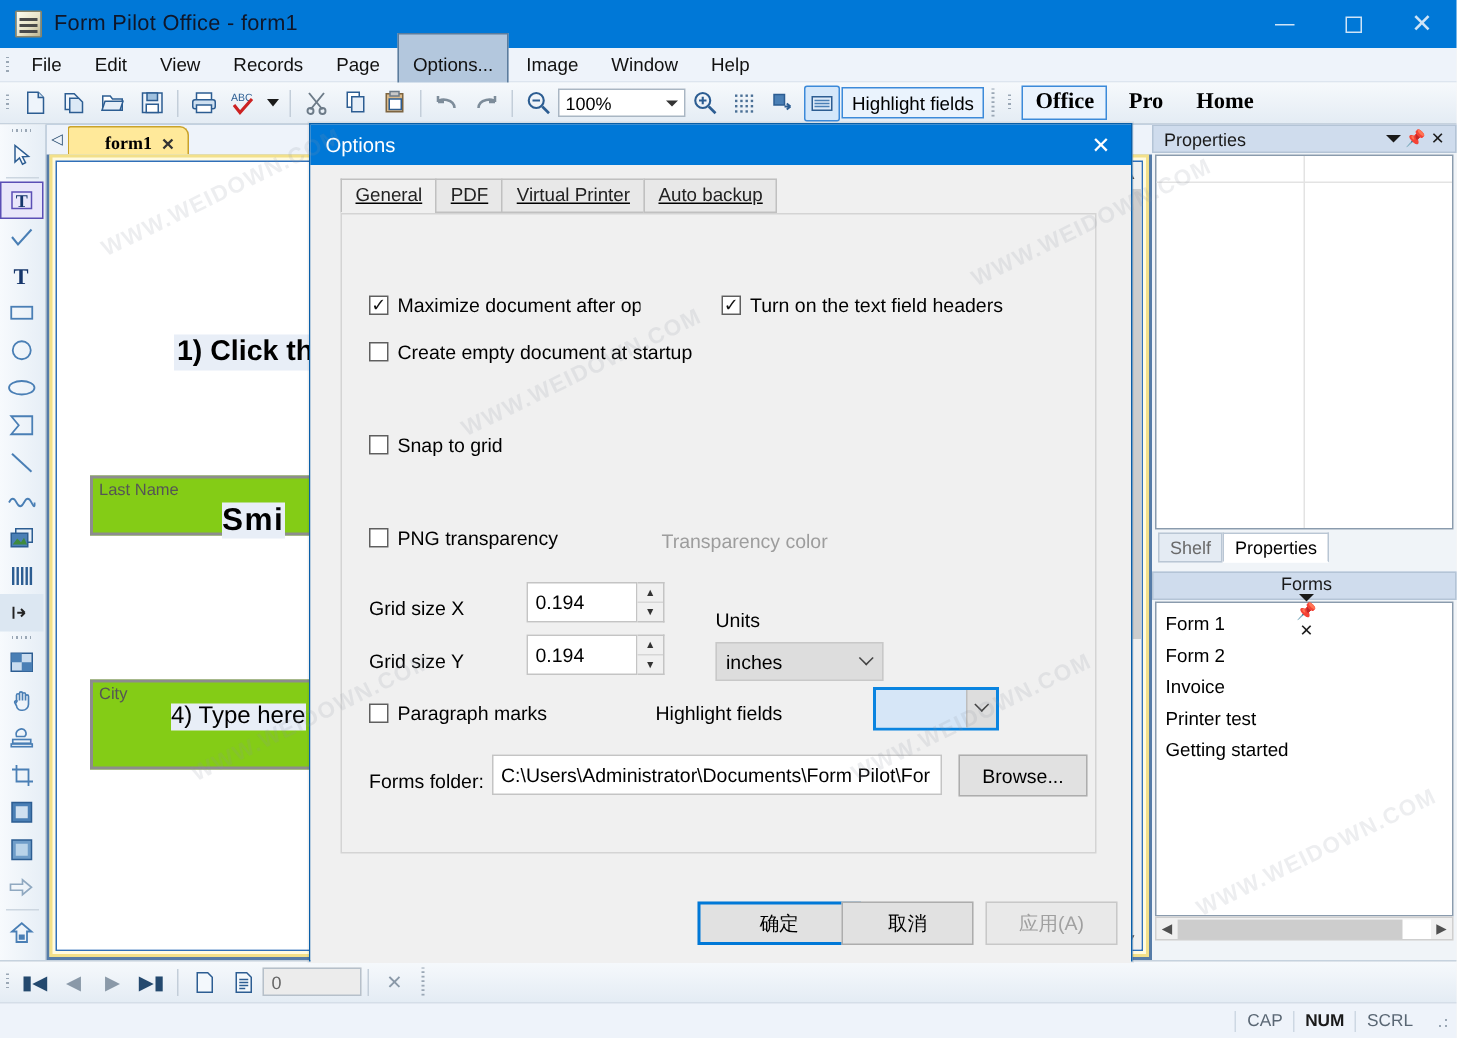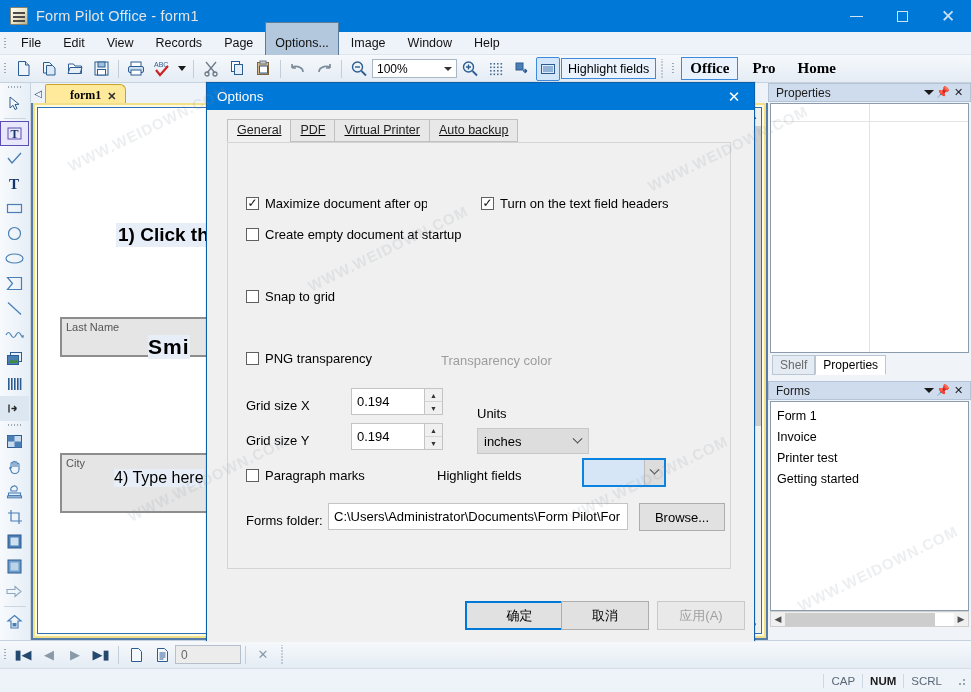--- a/index.html
+++ b/index.html
@@ -18,21 +18,21 @@
   }
   #app-icon {
     width:18px; height:18px; margin-left:10px; margin-right:8px;
     background:linear-gradient(135deg,#fdfdf0 0%,#e8e3c8 55%,#b9b190 100%);
     border:1px solid #8a8468; position:relative; border-radius:1px;
   }
   #app-icon:after{
     content:""; position:absolute; left:2px; top:4px; width:12px; height:2px;
     background:#4a4a4a; box-shadow:0 4px 0 #4a4a4a, 0 8px 0 #4a4a4a;
   }
-  #title-text { color:#e5e5e5; font-size:14.5px; letter-spacing:.2px; }
+  #title-text { color:#0f172a; font-size:14.5px; letter-spacing:.2px; }
   .winbtn {
     width:46px; height:32px; display:flex; align-items:center; justify-content:center;
     color:#dbeaf8; font-size:13px;
   }
   #winbtns{ position:absolute; right:0; top:0; display:flex; }
   .wb-min{ width:13px; height:1px; background:#cfe4f7; }
   .wb-max{ width:11px; height:11px; border:1px solid #cfe4f7; }
   .wb-close{ font-size:17px; line-height:1; color:#cfe4f7; font-family:"DejaVu Sans",sans-serif;}
 
   
@@ -114,21 +114,21 @@
   .doc-tab .x{ font-size:11px; font-weight:bold; color:#333; }
   #docframe {
     position:absolute; left:2px; top:20px; width:733px; height:535px;
     background:#fffbe0; border:2px solid #f2e08a; padding:2px;
   }
   #docinner { width:100%; height:100%; border:1px solid #2f6fb8; background:#fff; position:relative; overflow:hidden; }
   #page { position:absolute; left:0; top:0; width:calc(100% - 16px); height:100%; background:#fff;
      border-right:1px solid #d3d3d3; }
   .doc-line{ position:absolute; font-family:"Liberation Sans",sans-serif; }
   #doc-step1 { left:78px; top:115px; font-size:19px; font-weight:bold; background:#e8eef7; padding:1px 2px;}
-  .field-box{ position:absolute; border:2px solid #8d8d8d; background:#e5e5e5; }
+  .field-box{ position:absolute; border:2px solid #8d8d8d; background:#84cc16; }
   .field-hdr{ position:absolute; left:4px; top:2px; font-size:11px; color:#555; }
   #doc-smith{ position:absolute; left:86px; top:16px; font-size:21px; font-weight:bold;
      background:#e8eef7; letter-spacing:1px;}
   #doc-type{ position:absolute; left:52px; top:14px; font-size:16px; background:#e8eef7; }
   
   #doc-vsb{ position:absolute; right:0; top:0; width:16px; height:100%; background:#f0f0f0;
      border-left:1px solid #d6d6d6;}
   #doc-vsb .up,#doc-vsb .dn{ width:16px;height:16px;display:flex;align-items:center;justify-content:center;
      font-size:8px;color:#505050;}
   #doc-vsb .thumb{ position:absolute; left:1px; top:18px; width:14px; height:300px; background:#cdcdcd; }
@@ -586,31 +586,32 @@
   </div>
   <div id="props-body">
     <div class="rowline"></div>
     <div class="colsplit"></div>
   </div>
   <div id="props-tabs">
     <div class="ptab">Shelf</div>
     <div class="ptab sel">Properties</div>
   </div>
 
-  <div class="panel-hdr" style="margin-top:6px;">
+  <div class="panel-hdr" style="margin-top:6px;flex-direction:column;">
     <span>Forms</span>
     <span class="spacer"></span>
     <span class="hdr-btn">
         <span class="tri-down"></span>
       </span>
     <span class="hdr-btn">📌</span>
     <span class="hdr-btn">✕</span>
   </div>
   <div id="forms-body">
     <div class="form-item">Form 1</div>
+    <div class="form-item">Form 2</div>
     <div class="form-item">Invoice</div>
     <div class="form-item">Printer test</div>
     <div class="form-item">Getting started</div>
   </div>
   <div id="forms-hsb">
     <div class="ar">◀</div>
     <div class="track">
         <div class="thumb"></div>
       </div>
     <div class="ar">▶</div>

